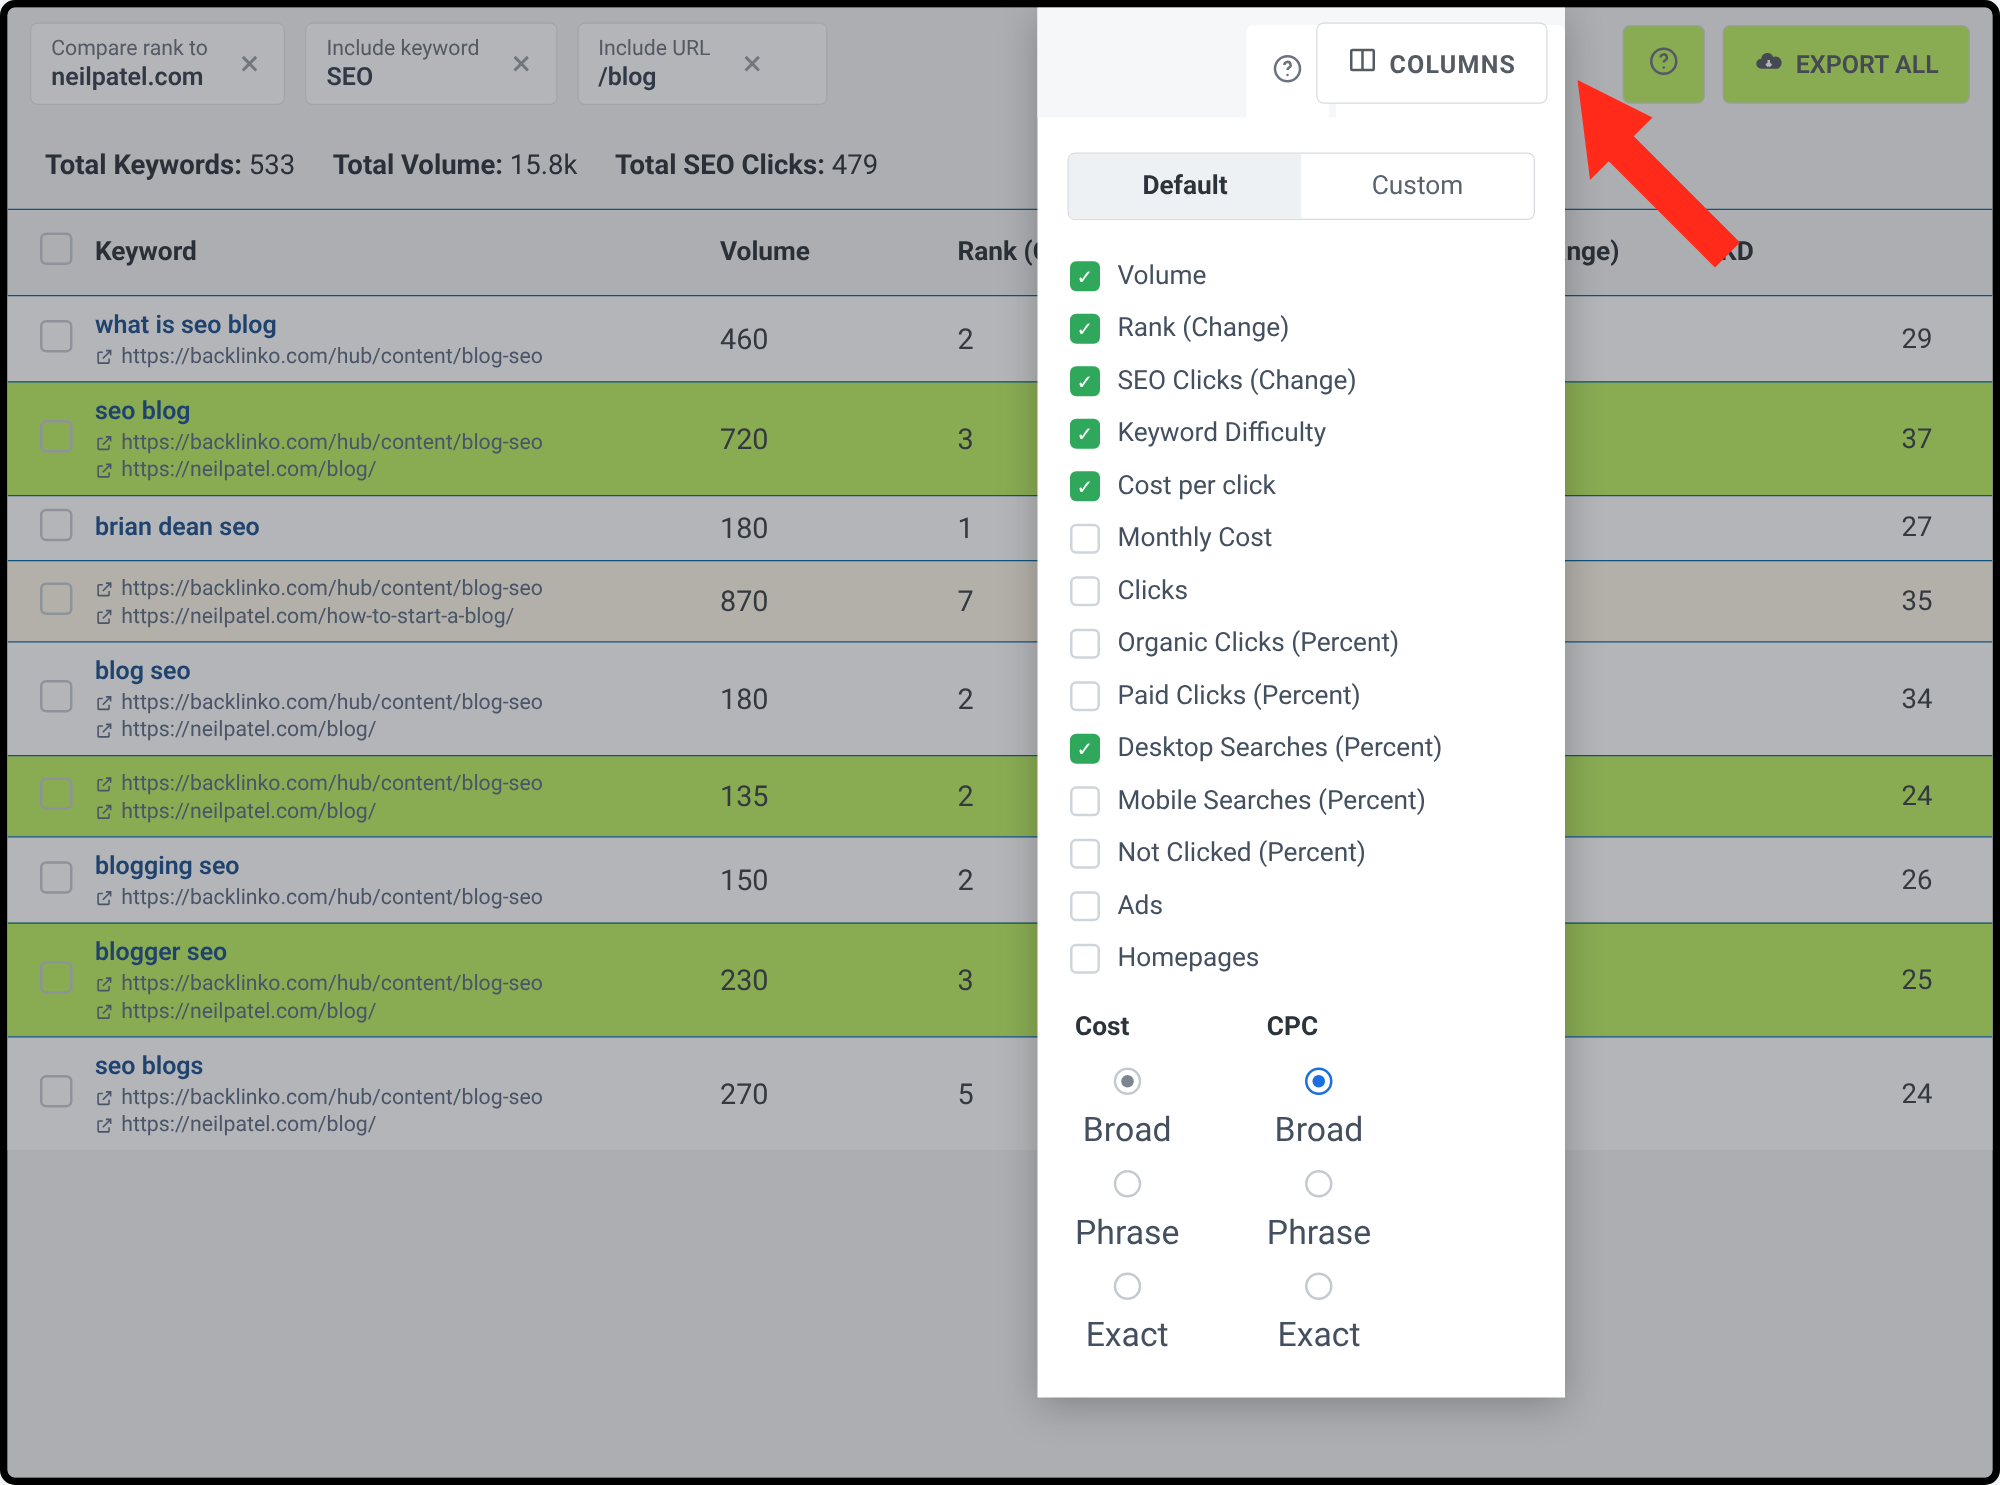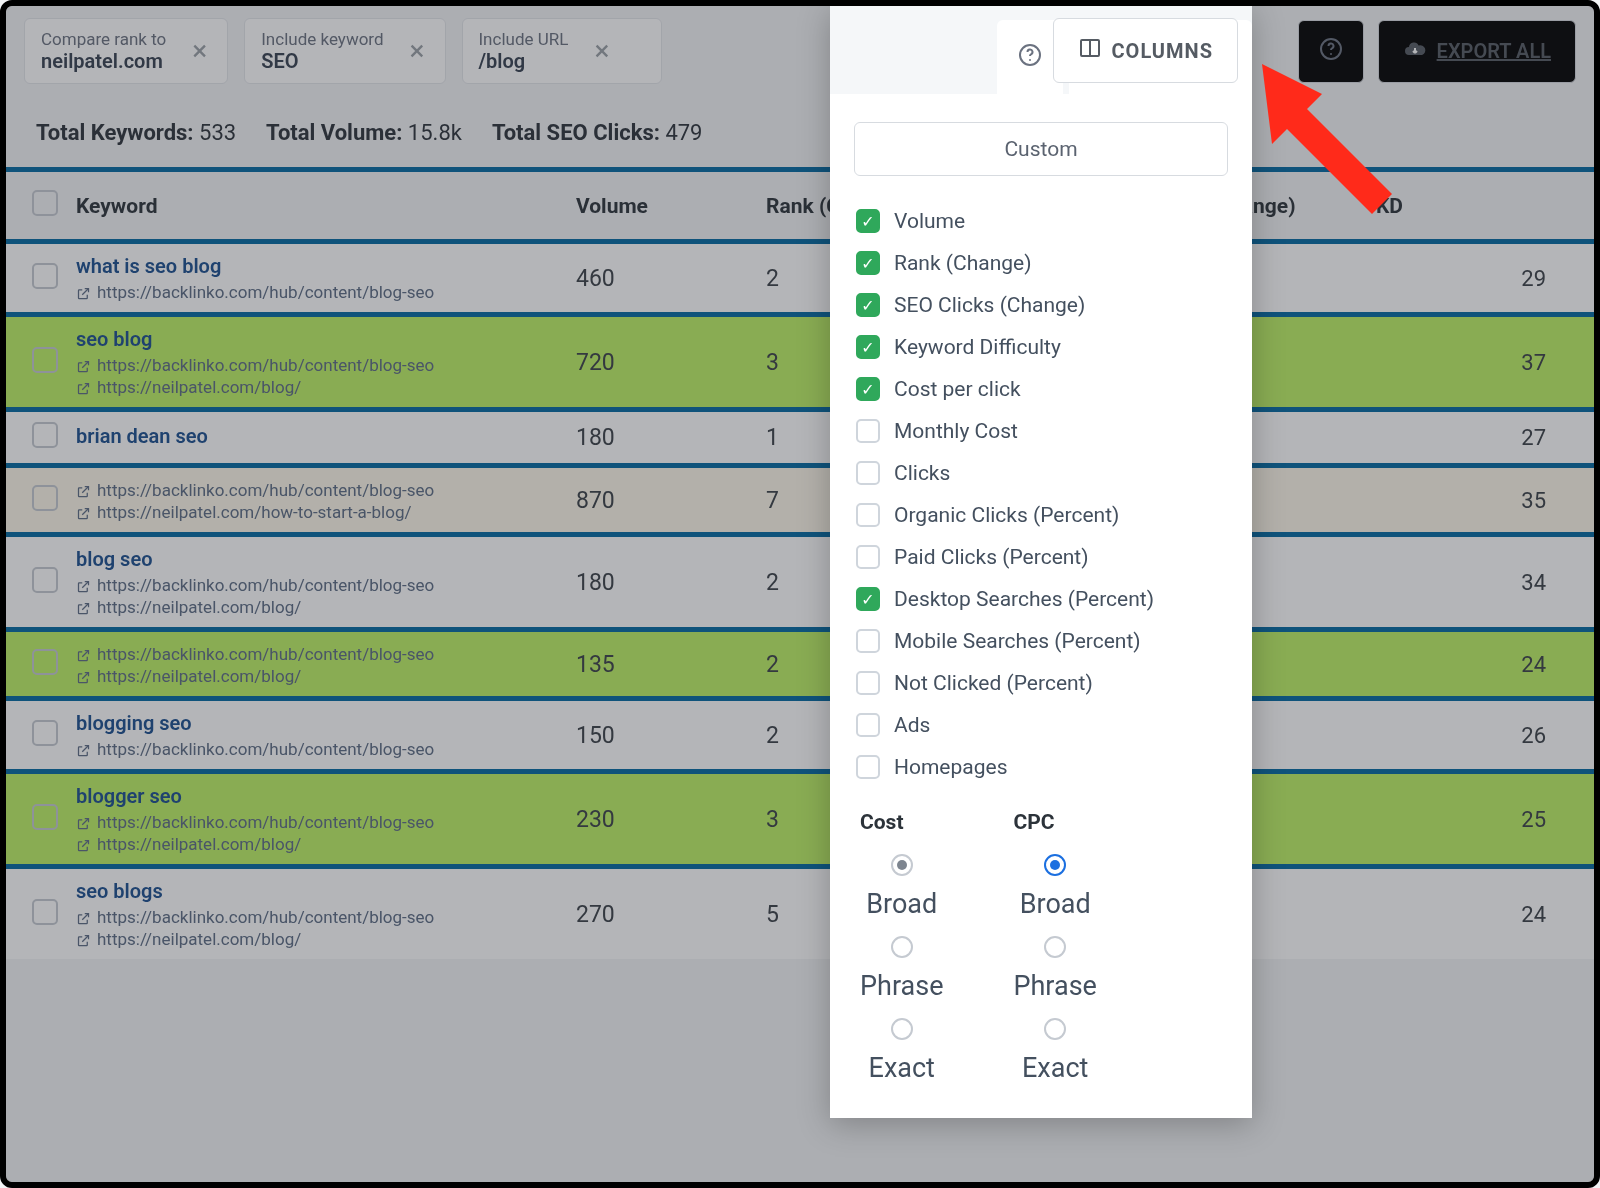--- a/index.html
+++ b/index.html
@@ -39,51 +39,50 @@
     cursor: pointer;
     padding: 0 4px;
   }
   .top-right-buttons {
     margin-left: auto;
     display: flex;
     gap: 14px;
     align-items: center;
   }
   .btn {
-    background: #000000;
+    background: #bef264;
     border: 1px solid #d7dbe0;
     border-radius: 6px;
     padding: 16px 24px;
     font-size: 20px;
     font-weight: 600;
     color: #555b63;
     display: flex;
     align-items: center;
     gap: 10px;
     cursor: pointer;
-    text-decoration: underline;
   }
   .btn.icon-only { padding: 16px 20px; }
   .summary-row {
     display: flex;
     gap: 30px;
     padding: 24px 30px 22px;
     font-size: 22px;
     color: #2d343b;
   }
   .summary-row b { font-weight: 700; }
   .summary-row span.light { font-weight: 400; }
   .table {
     width: 100%;
   }
   .thead, .trow {
     display: grid;
     grid-template-columns: 70px 500px 190px 380px 230px 180px;
     align-items: center;
-    border-top: 5px solid #0369a1;
+    border-top: 1px solid #0369a1;
     padding: 10px 0;
   }
   .thead {
     font-weight: 700;
     font-size: 21px;
     color: #2c333a;
     padding: 18px 0;
   }
   .thead .col-volume, .thead .col-rank, .thead .col-clicks, .thead .col-kd { text-align: left; }
   .trow {
@@ -561,20 +560,21 @@
       <span class="cols-icon">
         <svg viewBox="0 0 24 24" fill="none" stroke="#555b63" stroke-width="2">
             <rect x="3" y="4" width="18" height="16" rx="1"></rect>
             <line x1="12" y1="4" x2="12" y2="20"></line>
           </svg>
       </span>
       <span>COLUMNS</span>
     </div>
   </div>
   <div class="toggle-row">
+    <div class="half active">Default</div>
     <div class="half">Custom</div>
   </div>
   <div class="col-options" id="col-options">
       <div class="opt">
         <span class="ck on">✓</span>
         <span>Volume</span>
       </div>
       <div class="opt">
         <span class="ck on">✓</span>
         <span>Rank (Change)</span>

